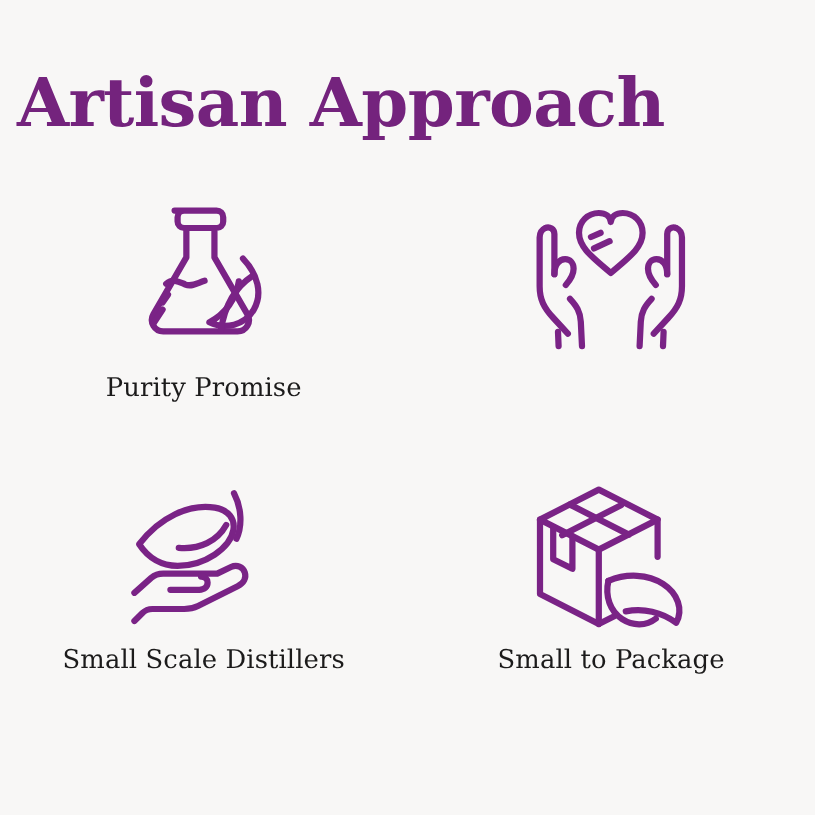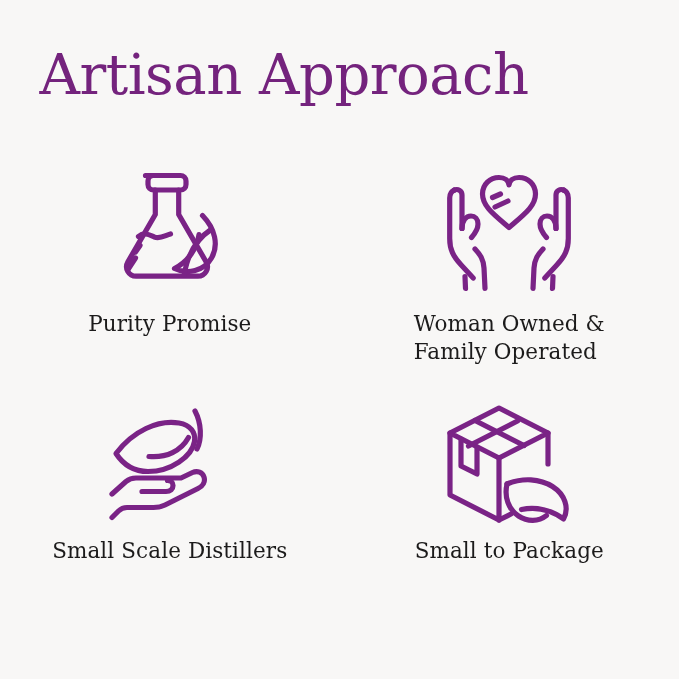--- a/index.html
+++ b/index.html
@@ -17,26 +17,26 @@
     position: relative;
     width: 679px;
     height: 679px;
     background: #f8f7f6;
     box-sizing: border-box;
   }
 
   
   .title {
     position: absolute;
-    top: 44px;
+    top: 56px;
     left: 0;
     width: 568px;
     text-align: center;
     font-family: "DejaVu Serif", "Liberation Serif", serif;
-    font-weight: 400;
+    font-weight: 700;
     font-size: 56px;
     letter-spacing: -0.5px;
     color: #74237d;
     line-height: 1.1;
   }
 
   
   .grid {
     position: absolute;
     top: 150px;
@@ -130,22 +130,20 @@
           <path d="M56 131.5 l-1 -20.5 c-0.5 -8.5 -3.5 -13 -9 -19"></path>
           <path d="M36.5 131.5 l-0.5 -12"></path>
 
           <path d="M134.5 33 c-3.5 -1.5 -7.5 0.8 -7.5 5 v33.5"></path>
           <path d="M134.5 33 c3.5 1.5 4.8 4.2 4.8 8 v40.5 c0 11 -3.5 18 -11.5 26.5 l-12 13"></path>
           <path d="M127 71.5 c0 -8 -4 -12.5 -9 -12.5 c-4 0 -7 3 -7 8 c0 5.5 3 9.5 6.5 13.5"></path>
           <path d="M104 131.5 l1 -20.5 c0.5 -8.5 3.5 -13 9 -19"></path>
           <path d="M123.5 131.5 l0.5 -12"></path>
         </svg>
       </div>
-      <div class="label">Woman Owned &amp;
-Family Operated</div>
     </div>
 
     <div class="cell r2">
       <div class="icon-wrap">
         <svg width="125" height="120" viewBox="0 0 125 120" fill="none" stroke="#7a2386" stroke-width="5.2" stroke-linecap="round" stroke-linejoin="round">
 
           <path d="M9 48.5 c17 -22.5 42 -34 63 -30.5 c11.5 2 17 9.5 15.5 18.5
                    c-2.5 15 -23.5 30 -46.5 30 c-13 0 -24.5 -6.5 -32 -18 z"></path>
 
           <path d="M42 51.5 c17.5 1.5 32 -5.5 39.5 -19"></path>

